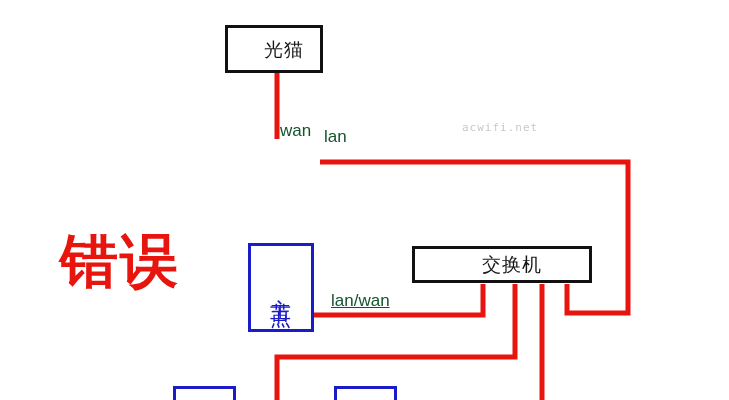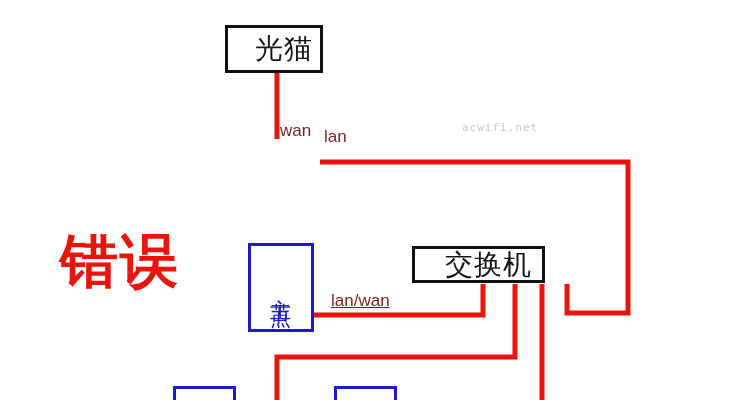--- a/index.html
+++ b/index.html
@@ -28,40 +28,40 @@
     position: absolute;
     background: #ffffff;
     display: flex;
     align-items: center;
     justify-content: center;
     line-height: 1;
   }
   .node.black {
     border: 3px solid #111111;
     color: #161616;
-    font-size: 28px;
+    font-size: 19px;
     letter-spacing: 1px;
     padding-left: 20px;
   }
   .node.blue {
     border: 3px solid var(--blue, #1b1bc8);
     color: var(--blue, #1b1bc8);
     font-size: 21px;
     background: transparent;
   }
   .vtext {
     writing-mode: vertical-rl;
     text-orientation: upright;
     letter-spacing: 4px;
     line-height: 1;
   }
 
   .port-label {
     position: absolute;
-    color: #7f1d1d;
+    color: #14532d;
     font-size: 17px;
     line-height: 1;
     white-space: nowrap;
   }
 
   #error-note {
     position: absolute;
     left: 60px;
     top: 232px;
     font-size: 58px;
@@ -76,21 +76,21 @@
     left: 462px;
     top: 121px;
     font-family: "DejaVu Sans Mono", "Liberation Mono", monospace;
     font-size: 11px;
     color: #c9c9c9;
     letter-spacing: 1px;
   }
 
   #node-modem    { left: 225px; top: 25px;  width: 98px;  height: 48px; }
   #node-router   { left: 225px; top: 139px; width: 95px;  height: 47px; }
-  #node-switch   { left: 412px; top: 246px; width: 133px; height: 37px; }
+  #node-switch   { left: 412px; top: 246px; width: 180px; height: 37px; }
   #node-main     { left: 248px; top: 243px; width: 66px;  height: 89px; }
   #node-child-a  { left: 173px; top: 386px; width: 63px;  height: 70px; padding-top: 4px; align-items: flex-start; }
   #node-child-b  { left: 334px; top: 386px; width: 63px;  height: 70px; padding-top: 4px; align-items: flex-start; }
 
   #label-wan     { left: 280px; top: 122px; }
   #label-lan     { left: 324px; top: 128px; }
   #label-lanwan  { left: 331px; top: 292px; text-decoration: underline; }
 </style>
 </head>
 <body>

